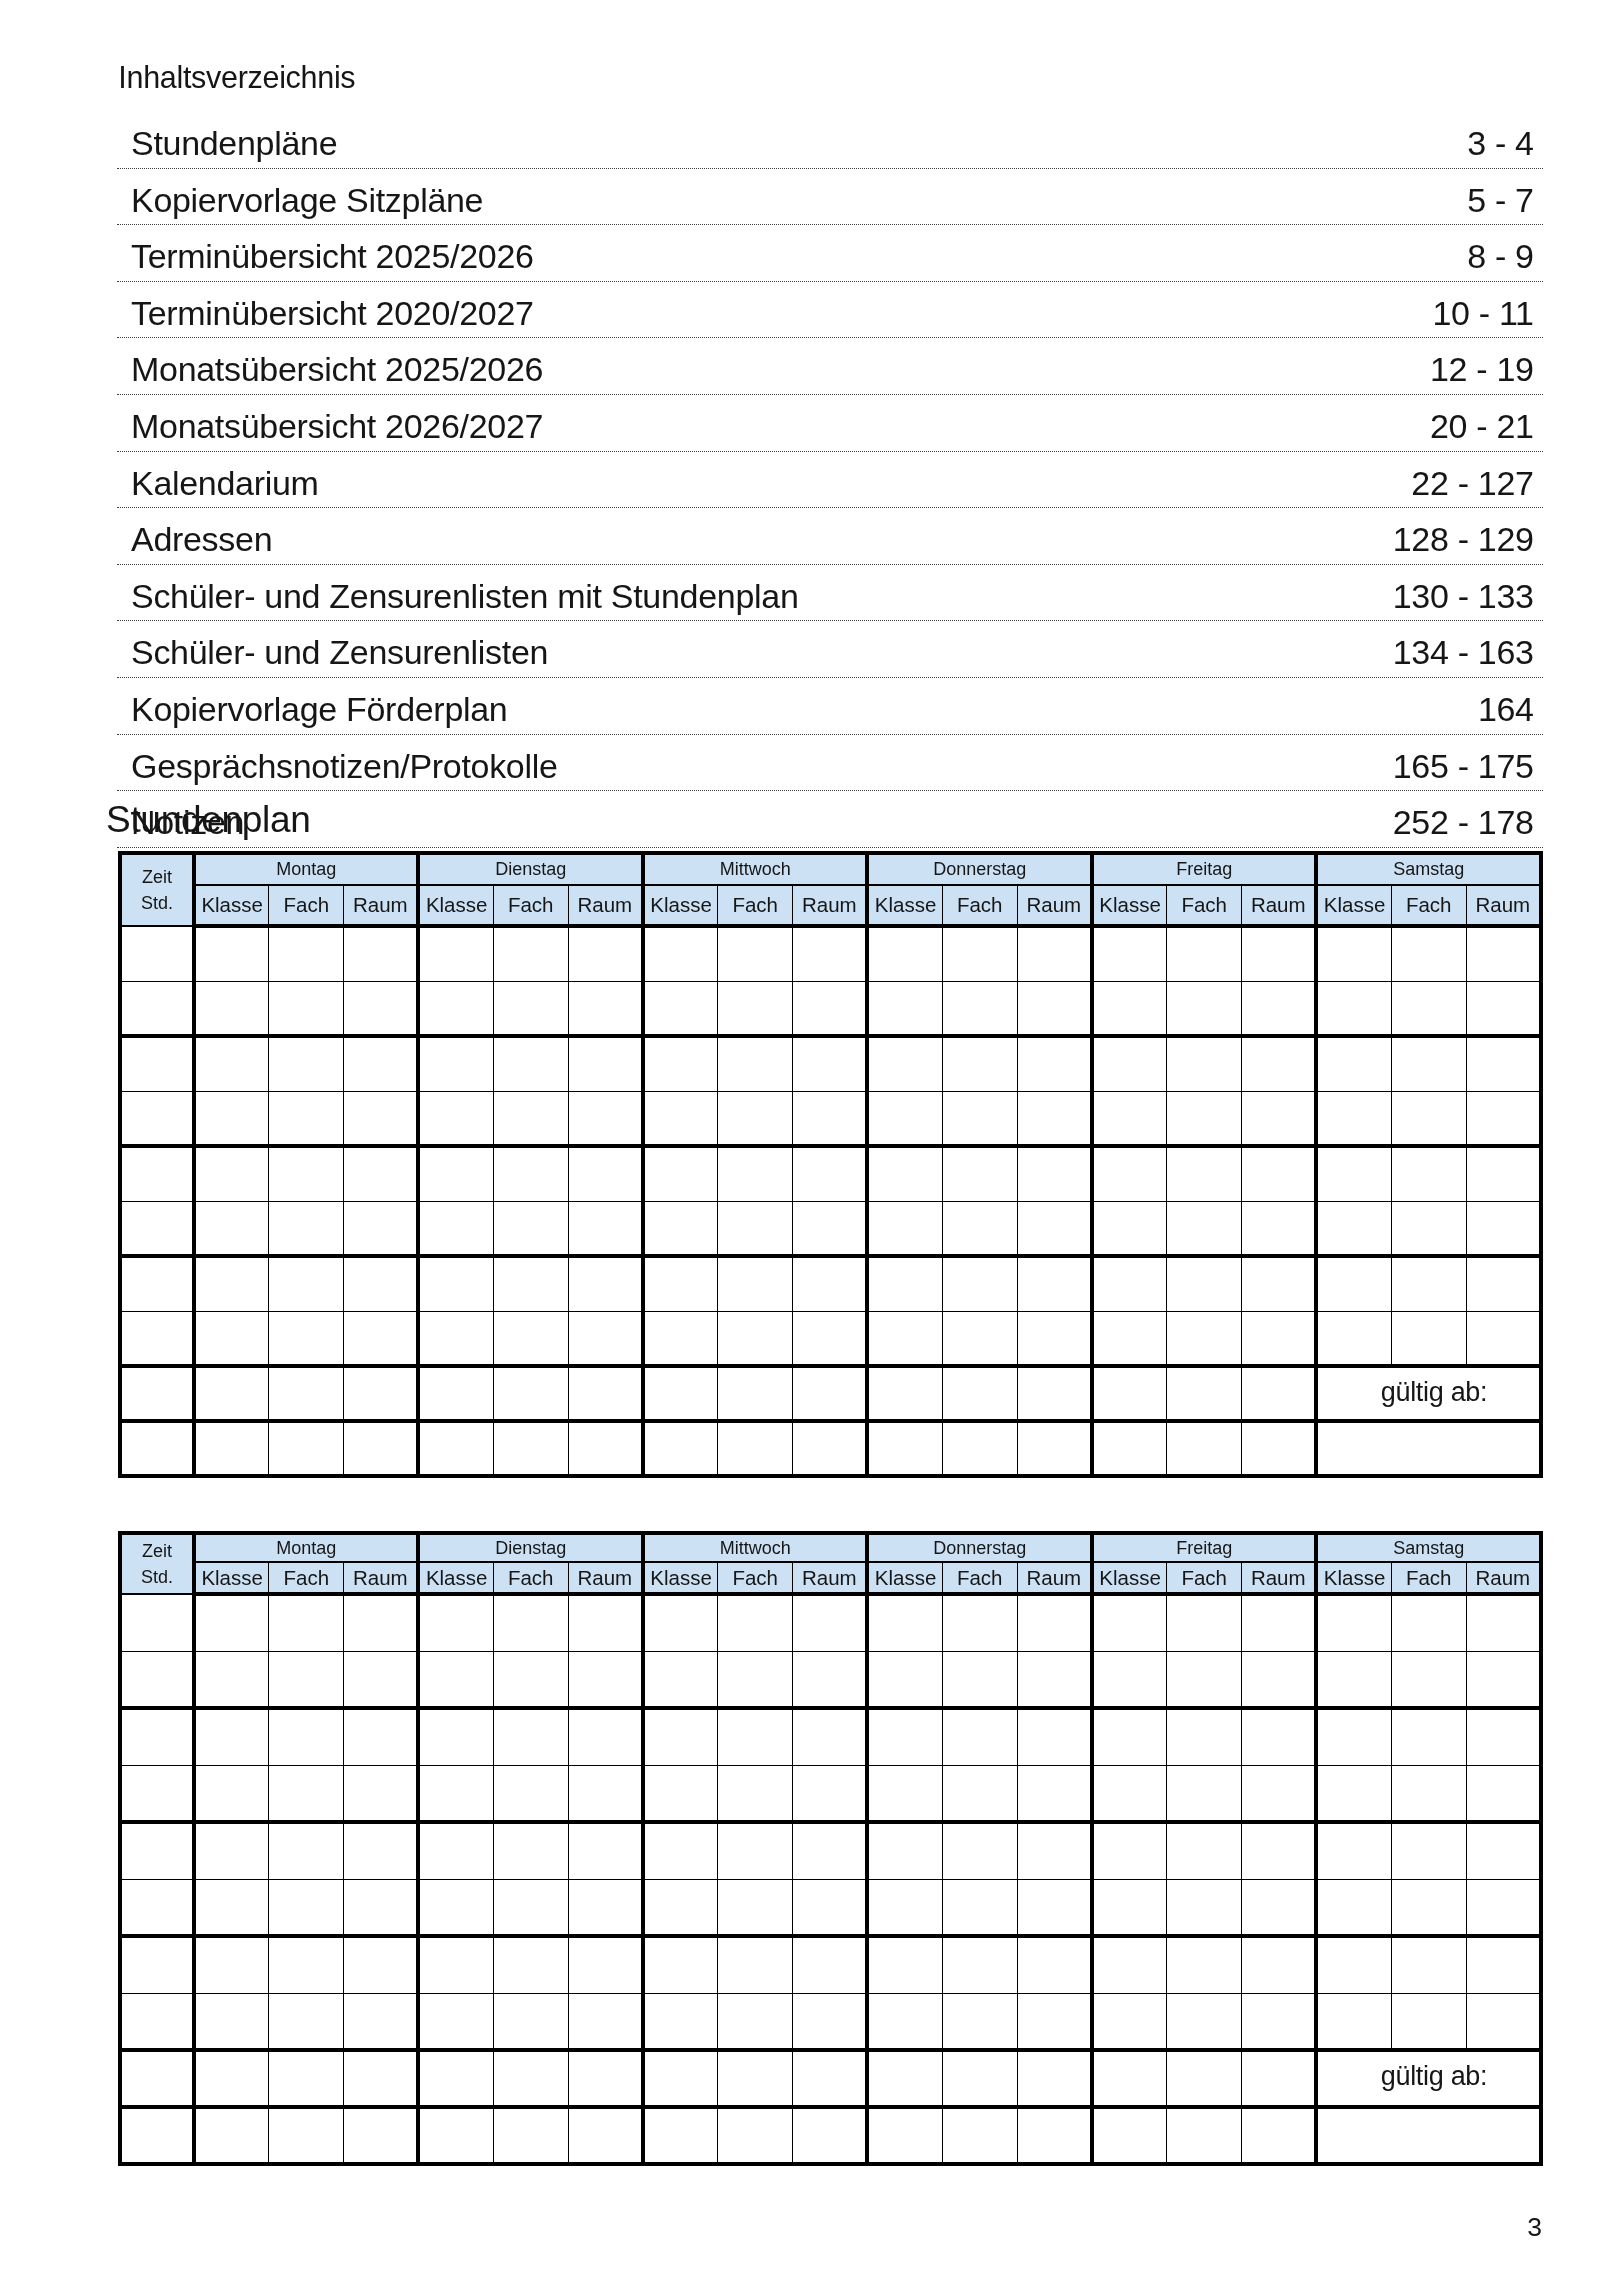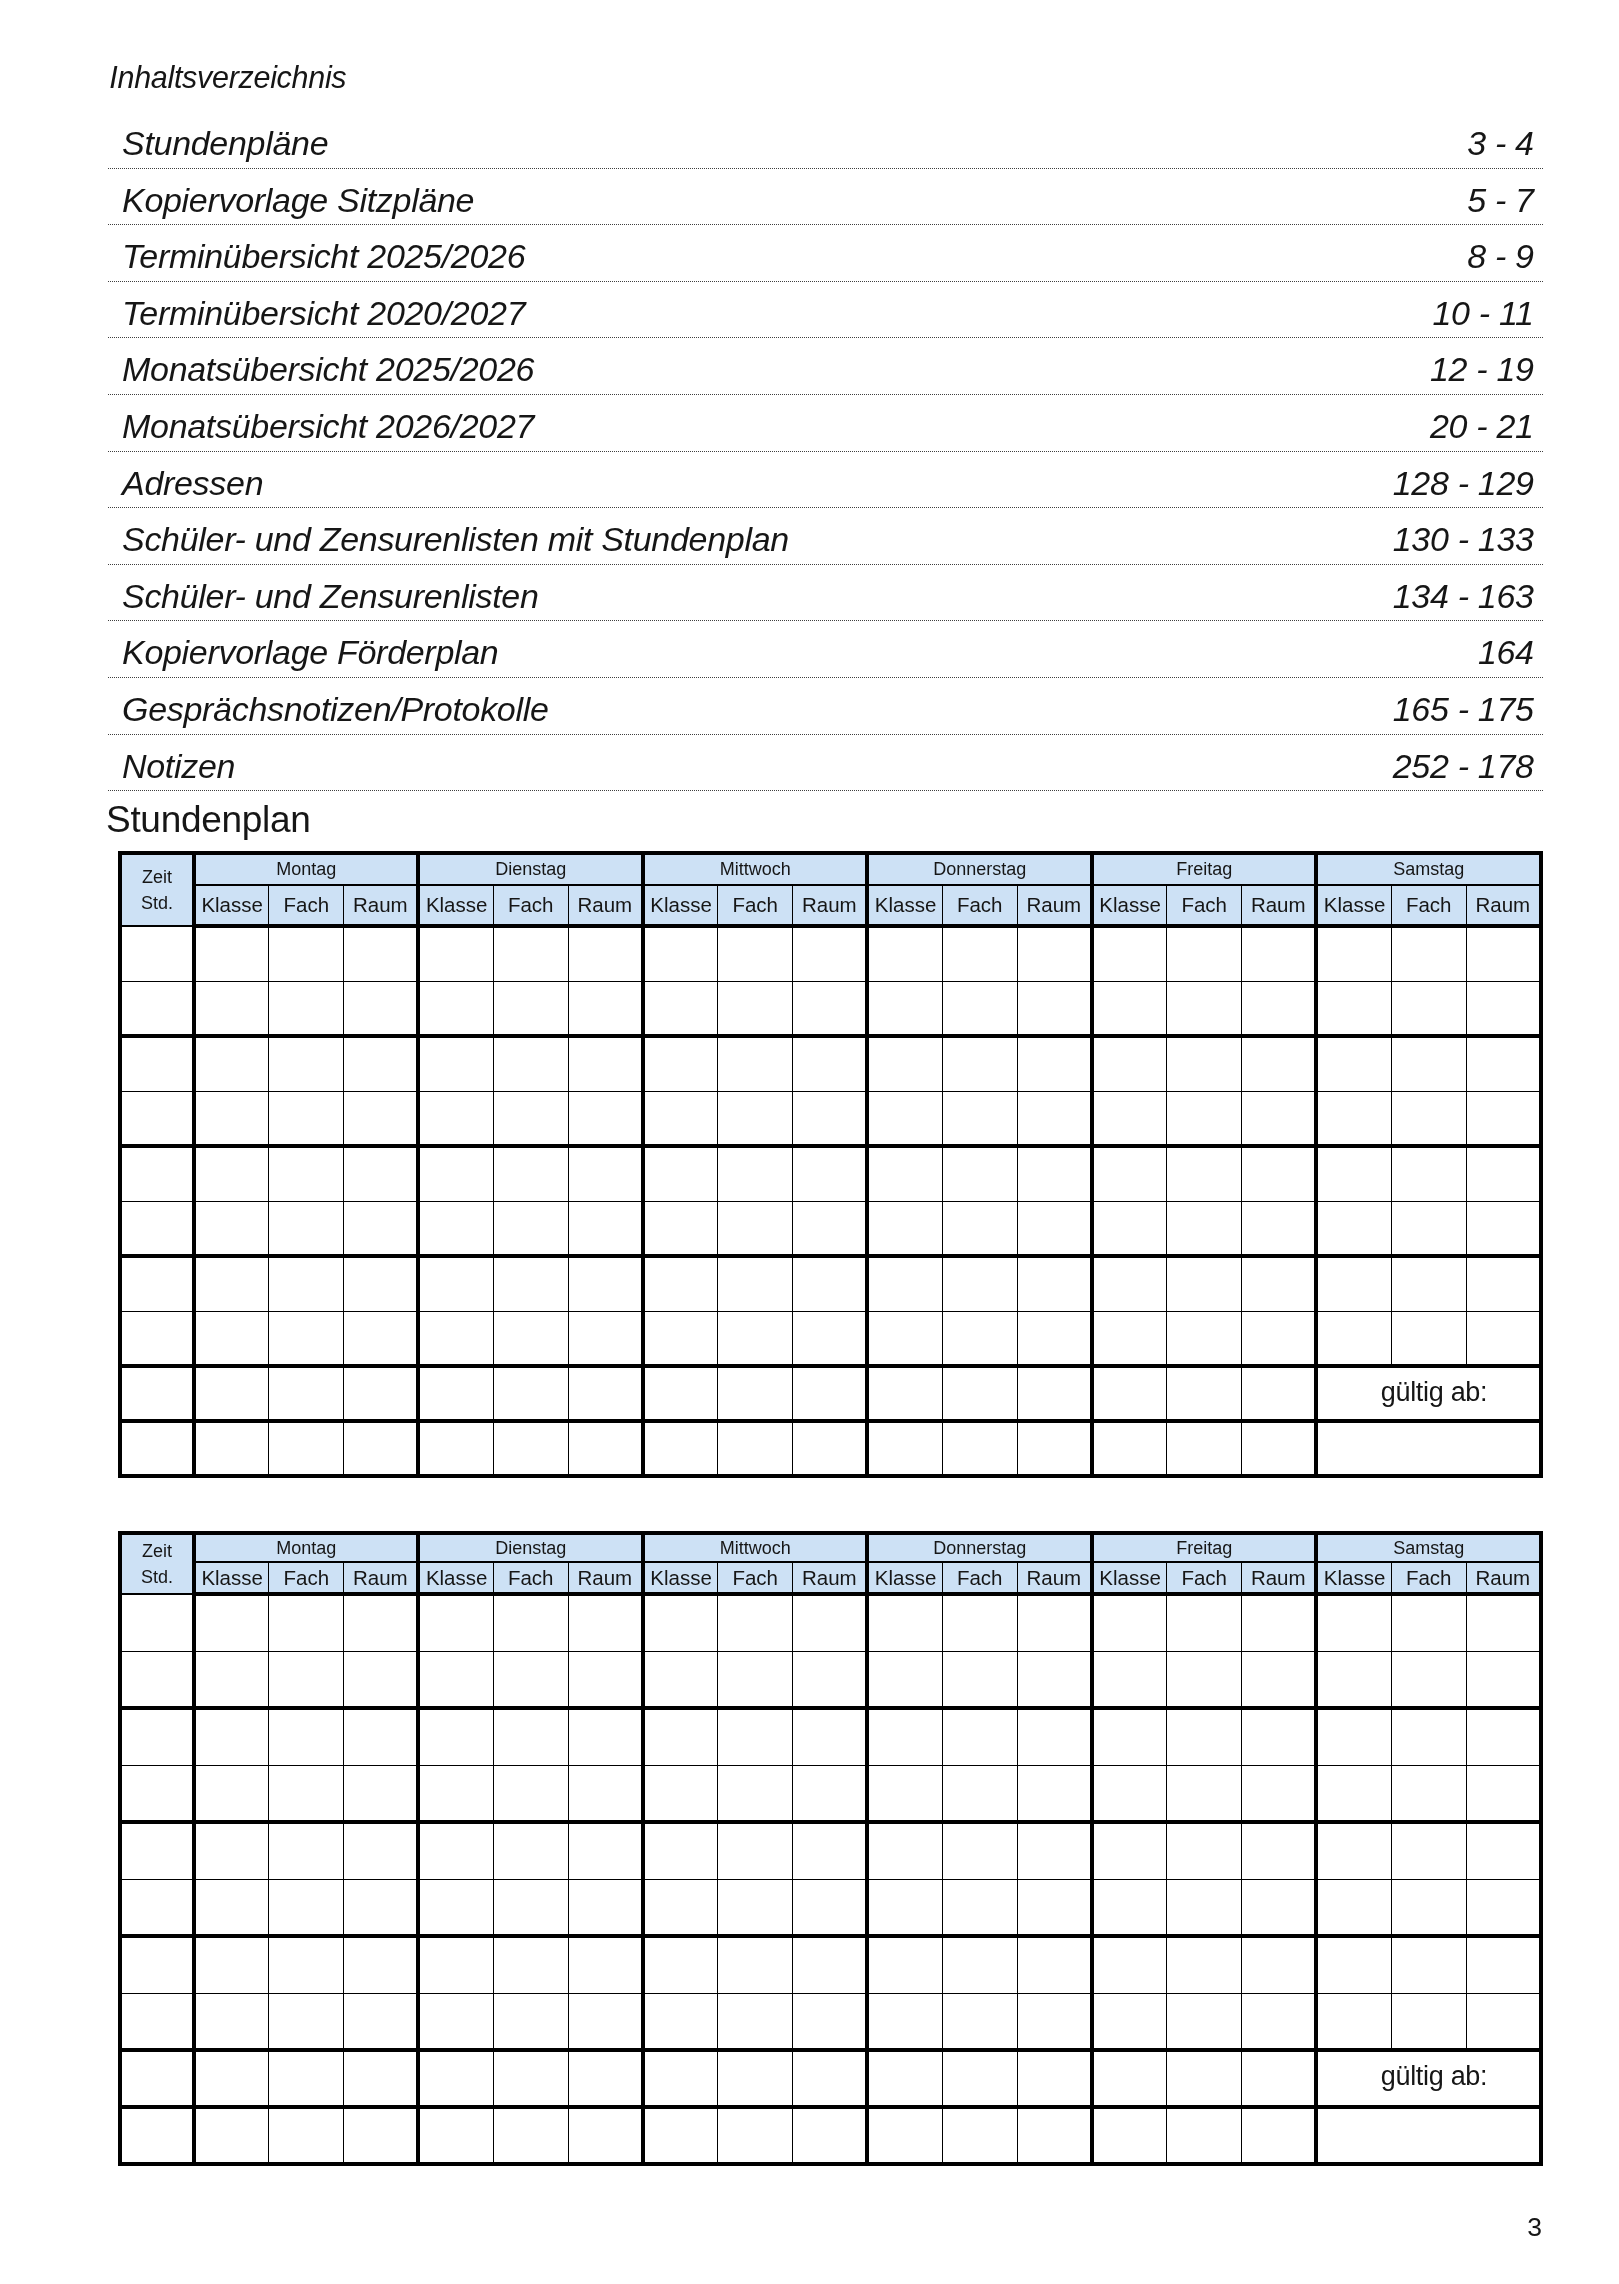--- a/index.html
+++ b/index.html
@@ -1,19 +1,19 @@
 <!DOCTYPE html>
 <html style="--header-bg: #cde1f5;font-size:10.6px"><head>
 <meta charset="utf-8">
 <style>
   html,body{margin:0;padding:0;background:#fff;}
   .page{position:relative;width:1619px;height:2284px;background:#ffffff;overflow:hidden;
         font-family:"Liberation Sans",sans-serif;color:#161616;}
   
-  .toc-block{position:absolute;left:108px;right:76px;top:60px;font-style:italic;}
+  .toc-block{position:absolute;left:117px;right:76px;top:60px;}
   .toc-title{font-size:30.5px;font-weight:400;letter-spacing:-0.3px;margin:0 0 17px 1.3px;}
   .toc-item{display:flex;justify-content:space-between;align-items:flex-end;height:51px;
             border-bottom:1.3px dotted #3f3f3f;padding:0 9.3px 4.6px 14px;
             font-size:34px;letter-spacing:-0.3px;white-space:nowrap;}
   .toc-pages{margin-left:26.5px;}
   
   .section-heading{position:absolute;left:106px;top:799px;margin:0;
                    font-size:37px;font-weight:400;letter-spacing:-0.3px;}
   
   table.stundenplan{position:absolute;left:118px;width:1425px;border-collapse:collapse;
@@ -67,20 +67,24 @@
         </div>
         <div class="toc-item">
           <span>Monatsübersicht 2025/2026</span>
           <span class="toc-pages">12 - 19</span>
         </div>
         <div class="toc-item">
           <span>Monatsübersicht 2026/2027</span>
           <span class="toc-pages">20 - 21</span>
         </div>
         <div class="toc-item">
+          <span>Kalendarium</span>
+          <span class="toc-pages">22 - 127</span>
+        </div>
+        <div class="toc-item">
           <span>Adressen</span>
           <span class="toc-pages">128 - 129</span>
         </div>
         <div class="toc-item">
           <span>Schüler- und Zensurenlisten mit Stundenplan</span>
           <span class="toc-pages">130 - 133</span>
         </div>
         <div class="toc-item">
           <span>Schüler- und Zensurenlisten</span>
           <span class="toc-pages">134 - 163</span>

